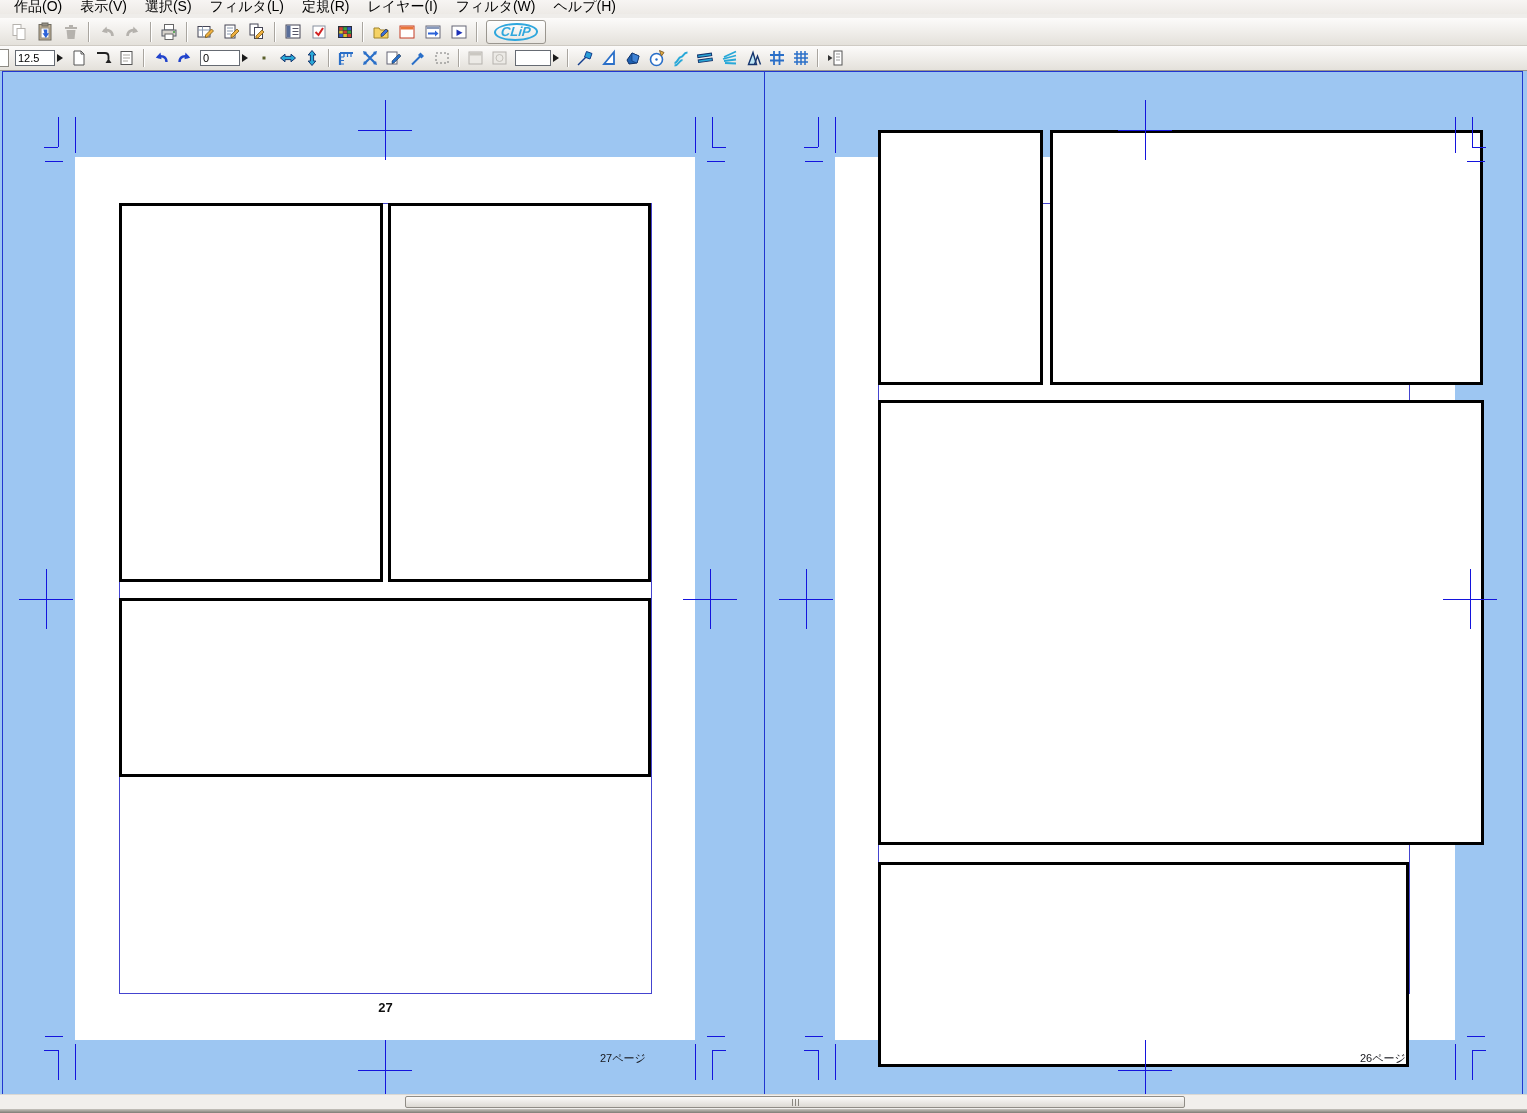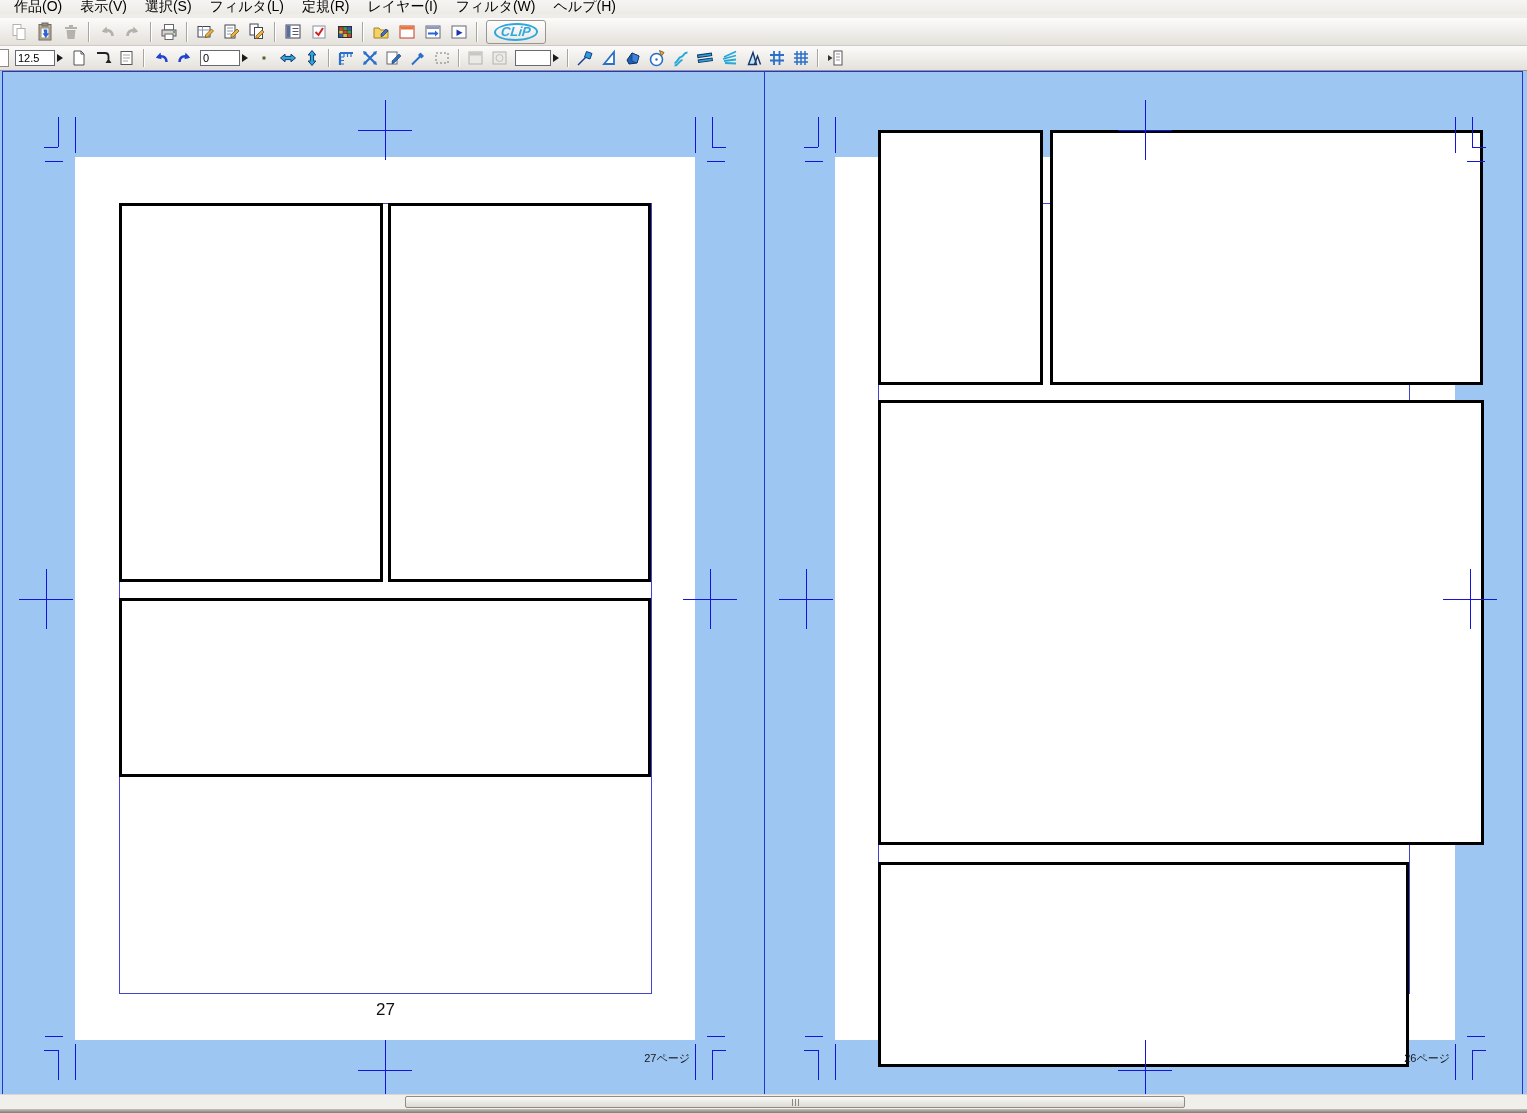--- a/index.html
+++ b/index.html
@@ -60,22 +60,22 @@
   .half-icon { width:9px; height:18px; background:#fff; border:1px solid #8d8a84; border-left:none; margin-right:3px; }
   
   .canvas {
     position:absolute; top:71px; left:0; width:1527px; height:1023px;
     overflow:hidden;
   }
   .canvas .page-sheet { position:absolute; background:#fff; }
   .canvas .basic-frame { position:absolute; border:1px solid; background:transparent; }
   .canvas .panel-frame { position:absolute; border:3px solid; background:#fff; }
   .canvas .mark { position:absolute; }
-  .canvas .page-number { position:absolute; text-align:center; font-size:17px; color:#101010; }
-  .canvas .page-corner-label { position:absolute; text-align:right; font-size:11px; color:#15151a; }
+  .canvas .page-number { position:absolute; text-align:center; font-size:13px; color:#101010;font-weight:bold; }
+  .canvas .page-corner-label { position:absolute; font-size:11px; color:#15151a; }
   
   .hscroll {
     position:absolute; top:1094px; left:0; width:1527px; height:15px;
     background:#f1efec; border-top:1px solid #dbd8d3;
   }
   .hscroll .thumb {
     position:absolute; left:405px; top:1px; width:780px; height:12px;
     background:linear-gradient(#fbfaf9,#dcd9d3);
     border:1px solid #8f8c86; border-radius:2px;
     display:flex; align-items:center; justify-content:center; gap:2px;

